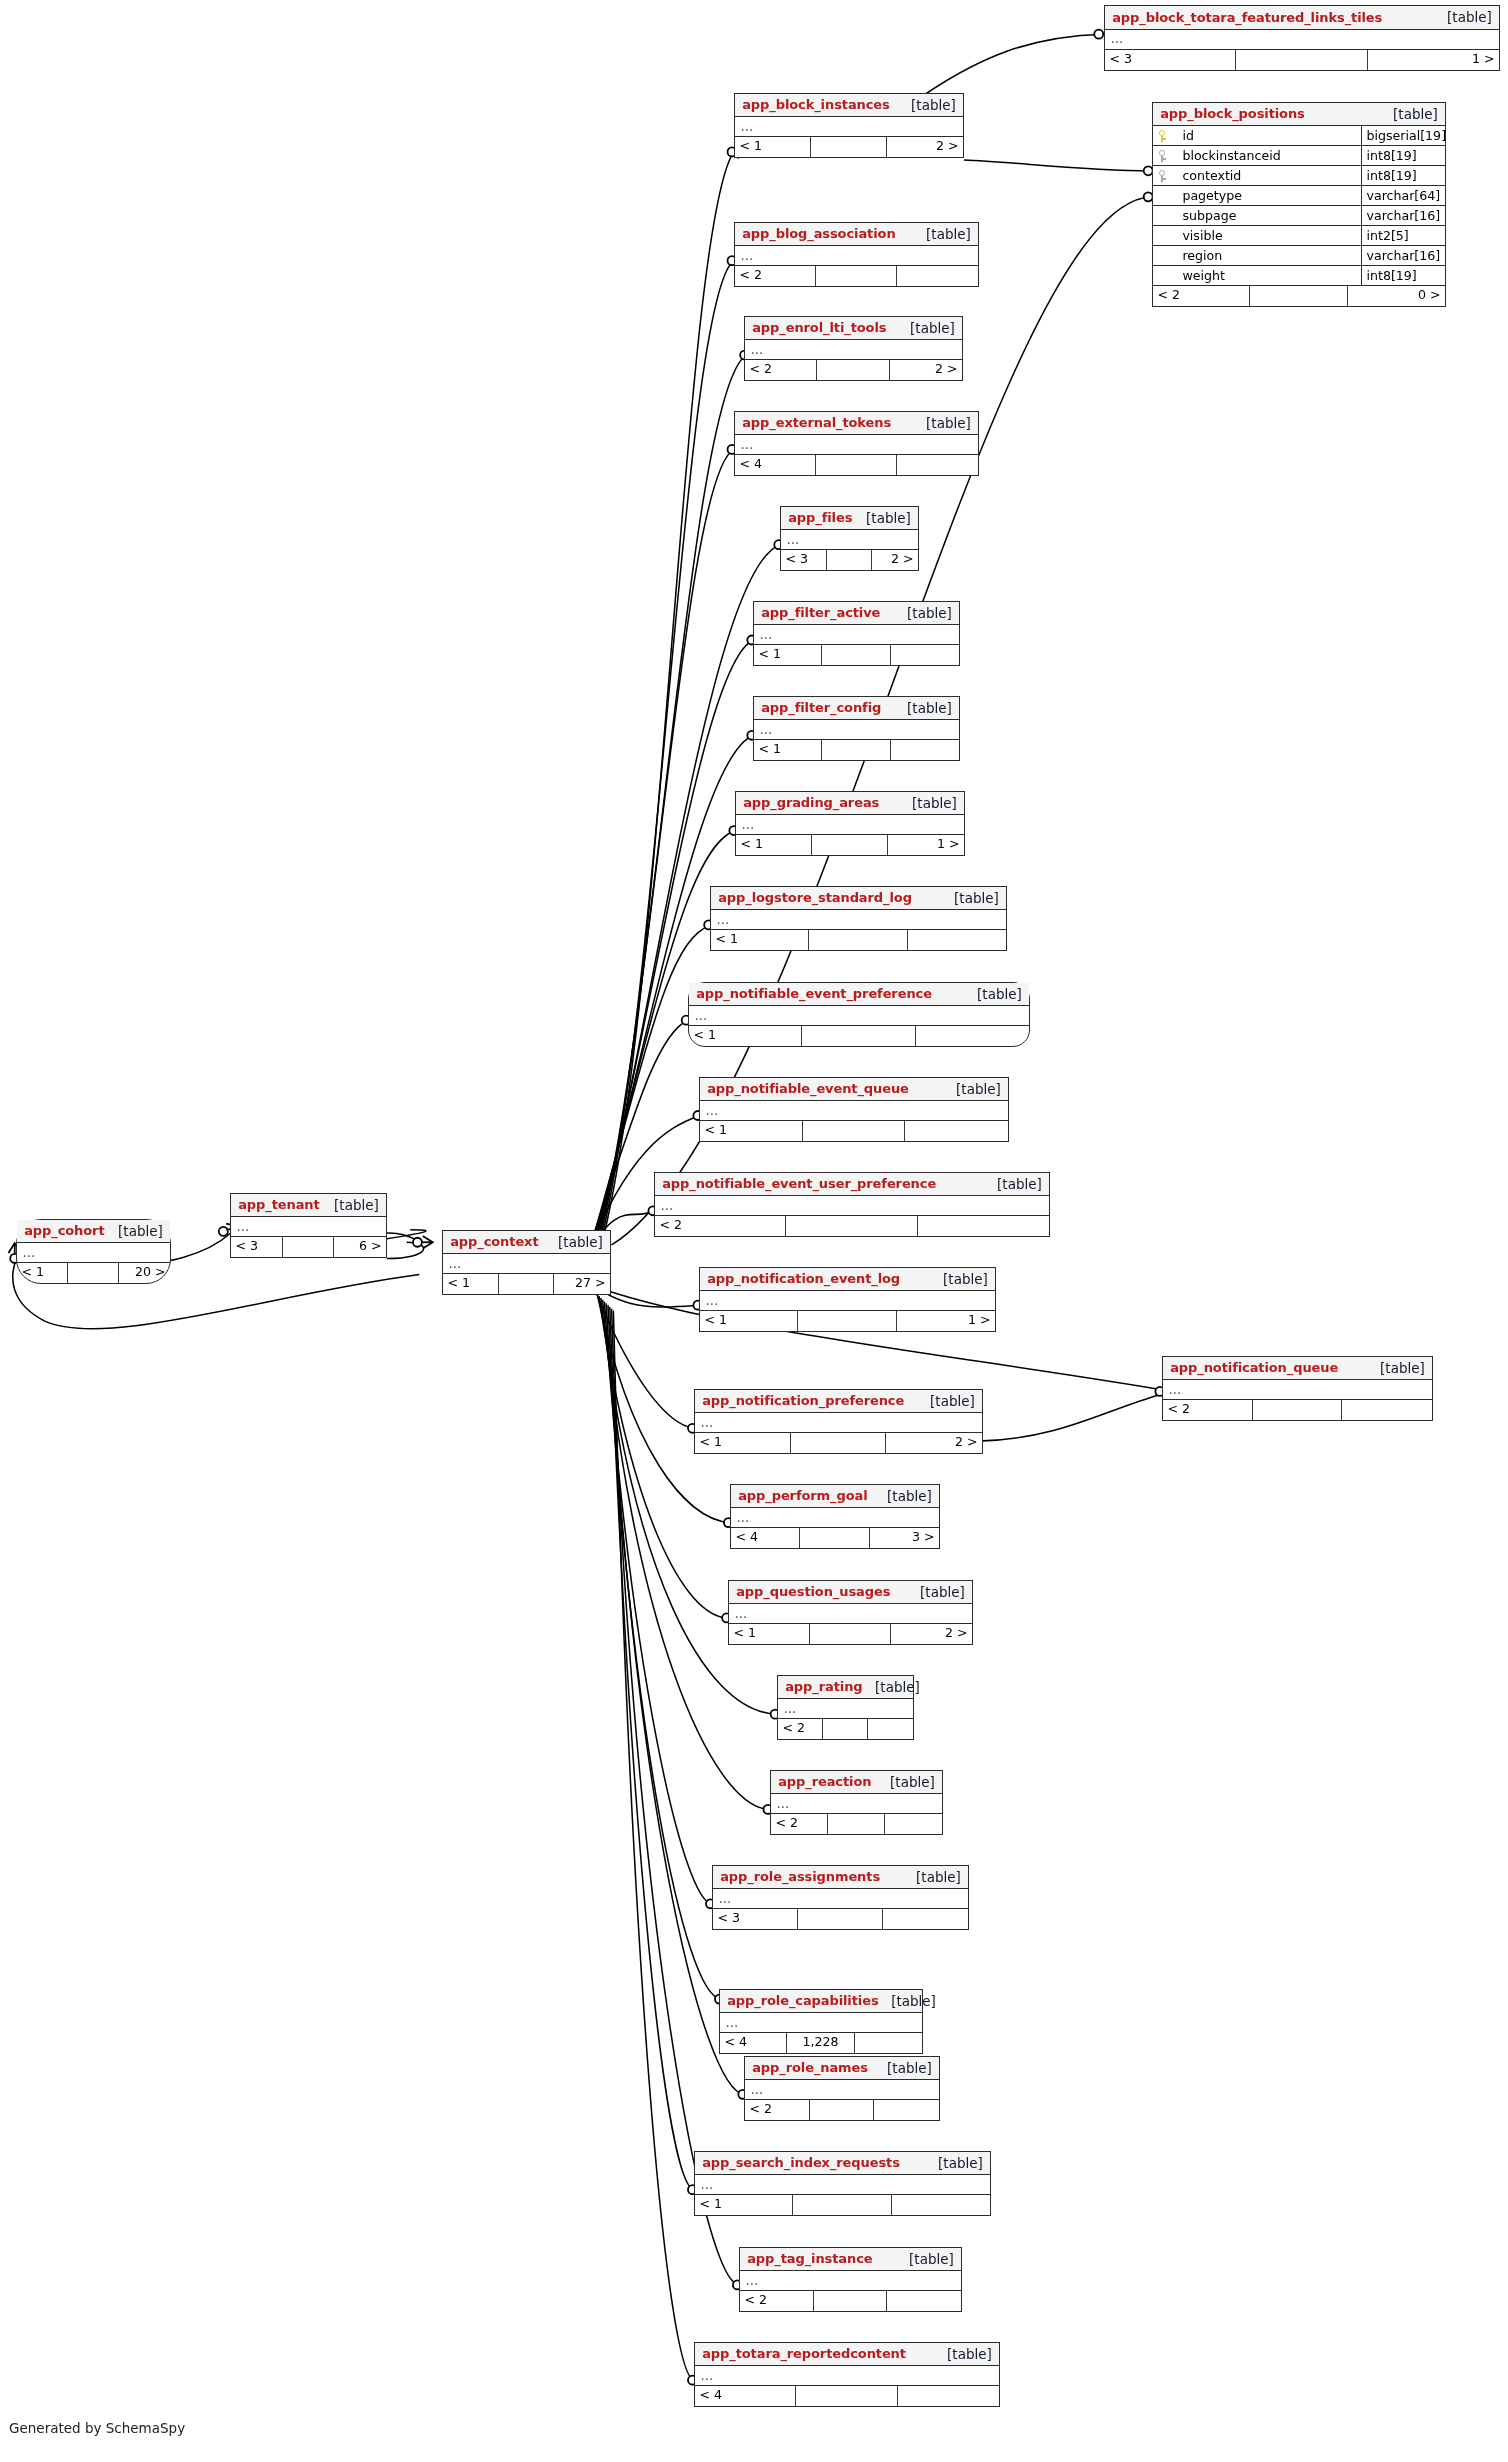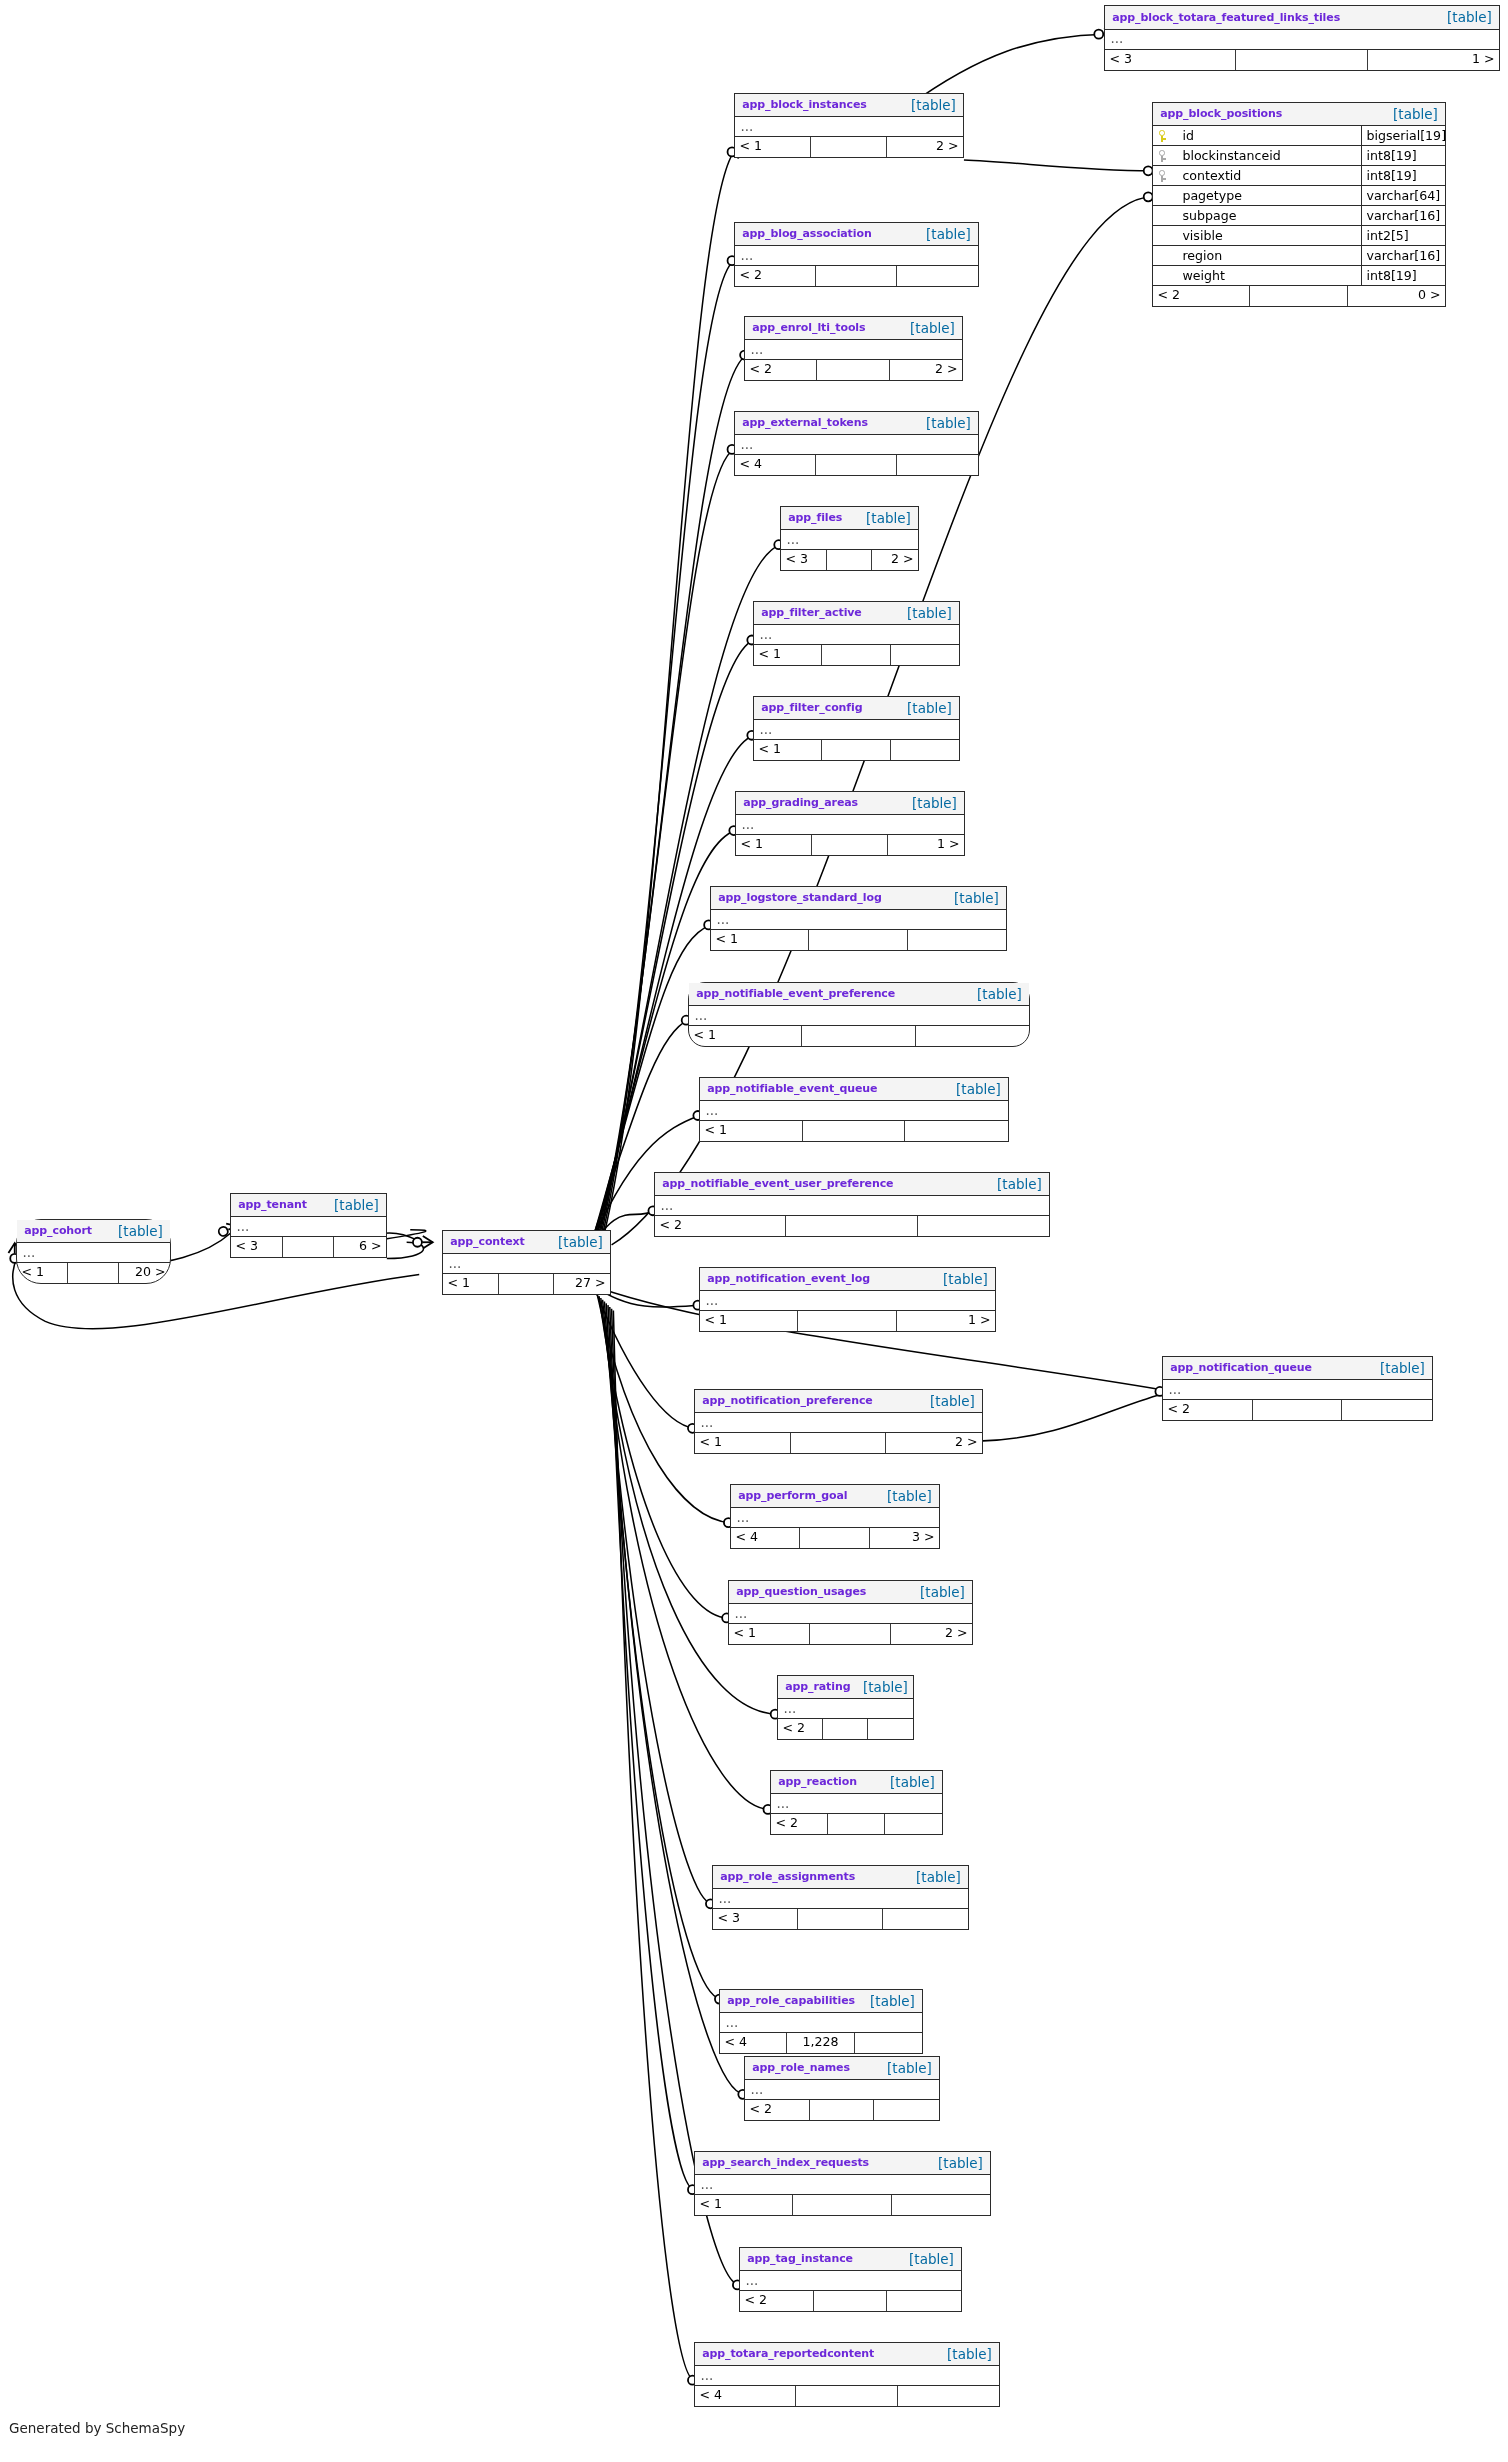--- a/index.html
+++ b/index.html
@@ -6,22 +6,22 @@
   body{width:1509px;height:2462px;position:relative;
        font-family:"DejaVu Sans","Liberation Sans",sans-serif;
        -webkit-font-smoothing:antialiased;}
   #canvas{position:absolute;inset:0;width:1509px;height:2462px;}
   #edges{position:absolute;left:0;top:0;width:1509px;height:2462px;pointer-events:none;}
 
   .tbl{position:absolute;box-sizing:border-box;border:1.8px solid #2b2b2b;background:#ffffff;}
   .tbl .hdr{display:flex;align-items:center;justify-content:space-between;
             background:#f4f4f4;border-bottom:1.8px solid #2b2b2b;
             padding:2.7px 7.2px 3.6px 7.2px;white-space:nowrap;}
-  .tbl .tname{font-weight:bold;font-size:11px;color:#6d28d9;letter-spacing:-0.1px;}
-  .tbl .ttag{font-size:13.5px;color:#0369a1;padding-left:12.6px;}
+  .tbl .tname{font-weight:bold;font-size:13px;color:#b91c1c;letter-spacing:-0.1px;}
+  .tbl .ttag{font-size:13.5px;color:#0f172a;padding-left:12.6px;}
 
   .ellipsis{height:20px;line-height:14.4px;font-size:13.5px;color:#555;
             padding:1.8px 5.4px 0 5.4px;border-bottom:1.8px solid #2b2b2b;box-sizing:border-box;}
 
   .foot{display:flex;height:20px;box-sizing:border-box;}
   .foot .fc{flex:1 1 33.33%;box-sizing:border-box;border-right:0.9px solid #3a3a3a;
             font-size:12.6px;line-height:18px;padding:0 4.5px;color:#000;overflow:hidden;}
   .foot .fc:last-child{border-right:none;}
   .foot .l{text-align:left;}
   .foot .m{text-align:center;}

